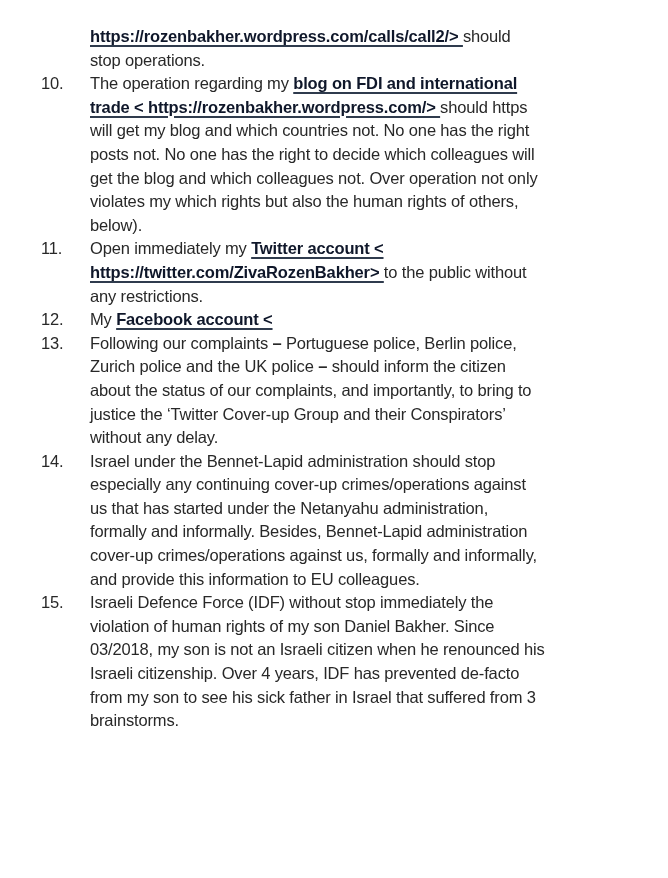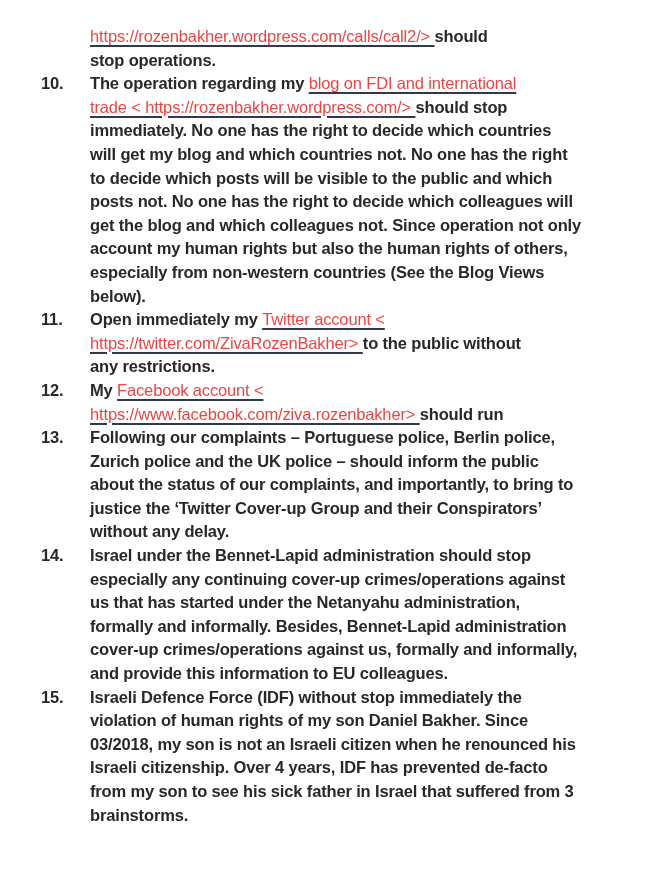--- a/index.html
+++ b/index.html
@@ -26,64 +26,60 @@
   .line {
     position: relative;
     padding-left: 90px;
     white-space: pre;
   }
   .num {
     position: absolute;
     left: 41px;
     top: 0;
   }
-  .body { font-weight: 700; }
+  .body { font-weight: 400; }
   .bold { font-weight: 700; }
   .link {
-    font-weight: 400;
-    color: #ef4444;
+    font-weight: 700;
+    color: #0f172a;
     text-decoration: underline;
     text-decoration-color: #2f3b4d;
     text-decoration-thickness: 2px;
     text-underline-offset: 3px;
     cursor: pointer;
   }
 </style>
 </head>
 <body>
 
 <div class="doc">
     <div class="item">
       <div class="line"><span class="link">https://rozenbakher.wordpress.com/calls/call2/&gt; </span><span class="body">should</span></div>
       <div class="line"><span class="body">stop operations.</span></div>
     </div>
     <div class="item">
       <div class="line"><span class="num body">10.</span><span class="body">The operation regarding my </span><span class="link">blog on FDI and international</span></div>
-      <div class="line"><span class="link">trade &lt; https://rozenbakher.wordpress.com/&gt; </span><span class="body">should stop</span></div>
-      <div class="line"><span class="body">immediately. No one has the right to decide which countries</span></div>
+      <div class="line"><span class="link">trade &lt; https://rozenbakher.wordpress.com/&gt; </span><span class="body">should https</span></div>
       <div class="line"><span class="body">will get my blog and which countries not. No one has the right</span></div>
-      <div class="line"><span class="body">to decide which posts will be visible to the public and which</span></div>
       <div class="line"><span class="body">posts not. No one has the right to decide which colleagues will</span></div>
-      <div class="line"><span class="body">get the blog and which colleagues not. Since operation not only</span></div>
-      <div class="line"><span class="body">account my human rights but also the human rights of others,</span></div>
-      <div class="line"><span class="body">especially from non-western countries (See the Blog Views</span></div>
+      <div class="line"><span class="body">get the blog and which colleagues not. Over operation not only</span></div>
+      <div class="line"><span class="body">violates my which rights but also the human rights of others,</span></div>
       <div class="line"><span class="body">below).</span></div>
     </div>
     <div class="item">
       <div class="line"><span class="num body">11.</span><span class="body">Open immediately my </span><span class="link">Twitter account &lt;</span></div>
       <div class="line"><span class="link">https://twitter.com/ZivaRozenBakher&gt; </span><span class="body">to the public without</span></div>
       <div class="line"><span class="body">any restrictions.</span></div>
     </div>
     <div class="item">
       <div class="line"><span class="num body">12.</span><span class="body">My </span><span class="link">Facebook account &lt;</span></div>
-      <div class="line"><span class="link">https://www.facebook.com/ziva.rozenbakher&gt; </span><span class="body">should run</span></div>
     </div>
     <div class="item">
       <div class="line"><span class="num body">13.</span><span class="body">Following our complaints </span><span class="bold">–</span><span class="body"> Portuguese police, Berlin police,</span></div>
-      <div class="line"><span class="body">Zurich police and the UK police </span><span class="bold">–</span><span class="body"> should inform the public</span></div>
+      <div class="line"><span class="body">Zurich police and the UK police </span><span class="bold">–</span><span class="body"> should inform the citizen</span></div>
       <div class="line"><span class="body">about the status of our complaints, and importantly, to bring to</span></div>
       <div class="line"><span class="body">justice the ‘Twitter Cover-up Group and their Conspirators’</span></div>
       <div class="line"><span class="body">without any delay.</span></div>
     </div>
     <div class="item">
       <div class="line"><span class="num body">14.</span><span class="body">Israel under the Bennet-Lapid administration should stop</span></div>
       <div class="line"><span class="body">especially any continuing cover-up crimes/operations against</span></div>
       <div class="line"><span class="body">us that has started under the Netanyahu administration,</span></div>
       <div class="line"><span class="body">formally and informally. Besides, Bennet-Lapid administration</span></div>
       <div class="line"><span class="body">cover-up crimes/operations against us, formally and informally,</span></div>

